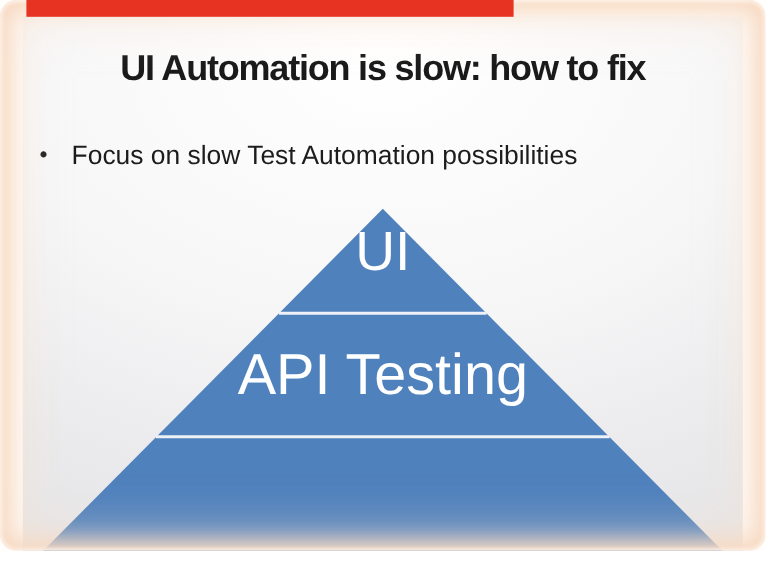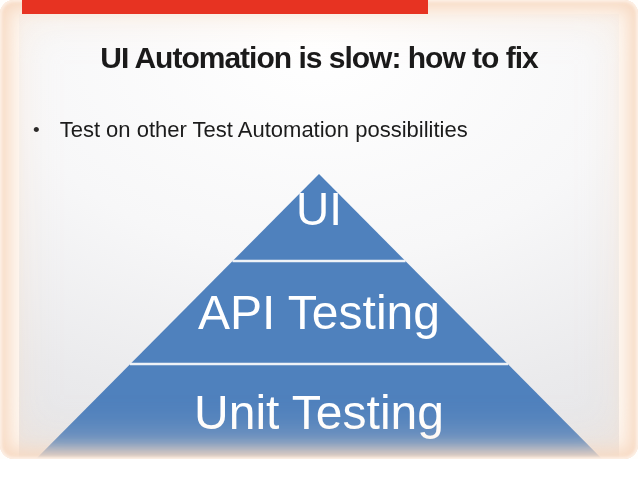--- a/index.html
+++ b/index.html
@@ -102,32 +102,31 @@
 <body>
 
 <div class="stage">
 
   <div class="content">
 
     <div class="title" style="color: rgb(26, 26, 26);">UI Automation is slow: how to fix</div>
 
     <div class="bullet-row">
       <span class="bullet-marker">•</span>
-      <span class="bullet-text">Test on other Test Automation possibilities</span>
+      <span class="bullet-text">Focus on slow Test Automation possibilities</span>
     </div>
 
     <svg class="pyramid-svg" viewBox="0 0 600 452">
       <polygon points="300,160 590,452 10,452" fill="#4f81bd"></polygon>
       <line x1="213.5" y1="247" x2="386.5" y2="247" stroke-width="2.5" stroke="#eef2f7"></line>
       <line x1="111" y1="350" x2="489" y2="350" stroke-width="2.5" stroke="#eef2f7"></line>
     </svg>
 
     <div class="level-label level-1" style="color: rgb(255, 255, 255);">UI</div>
     <div class="level-label level-2" style="color: rgb(255, 255, 255);">API Testing</div>
-    <div class="level-label level-3" style="color: rgb(255, 255, 255);">Unit Testing</div>
 
   </div>
 
   <div class="frame"></div>
 
   <div class="redbar top" style="background-color: rgb(231, 51, 34);"></div>
   <div class="redbar bottom" style="background-color: rgb(231, 51, 34);"></div>
 
 </div>
 

